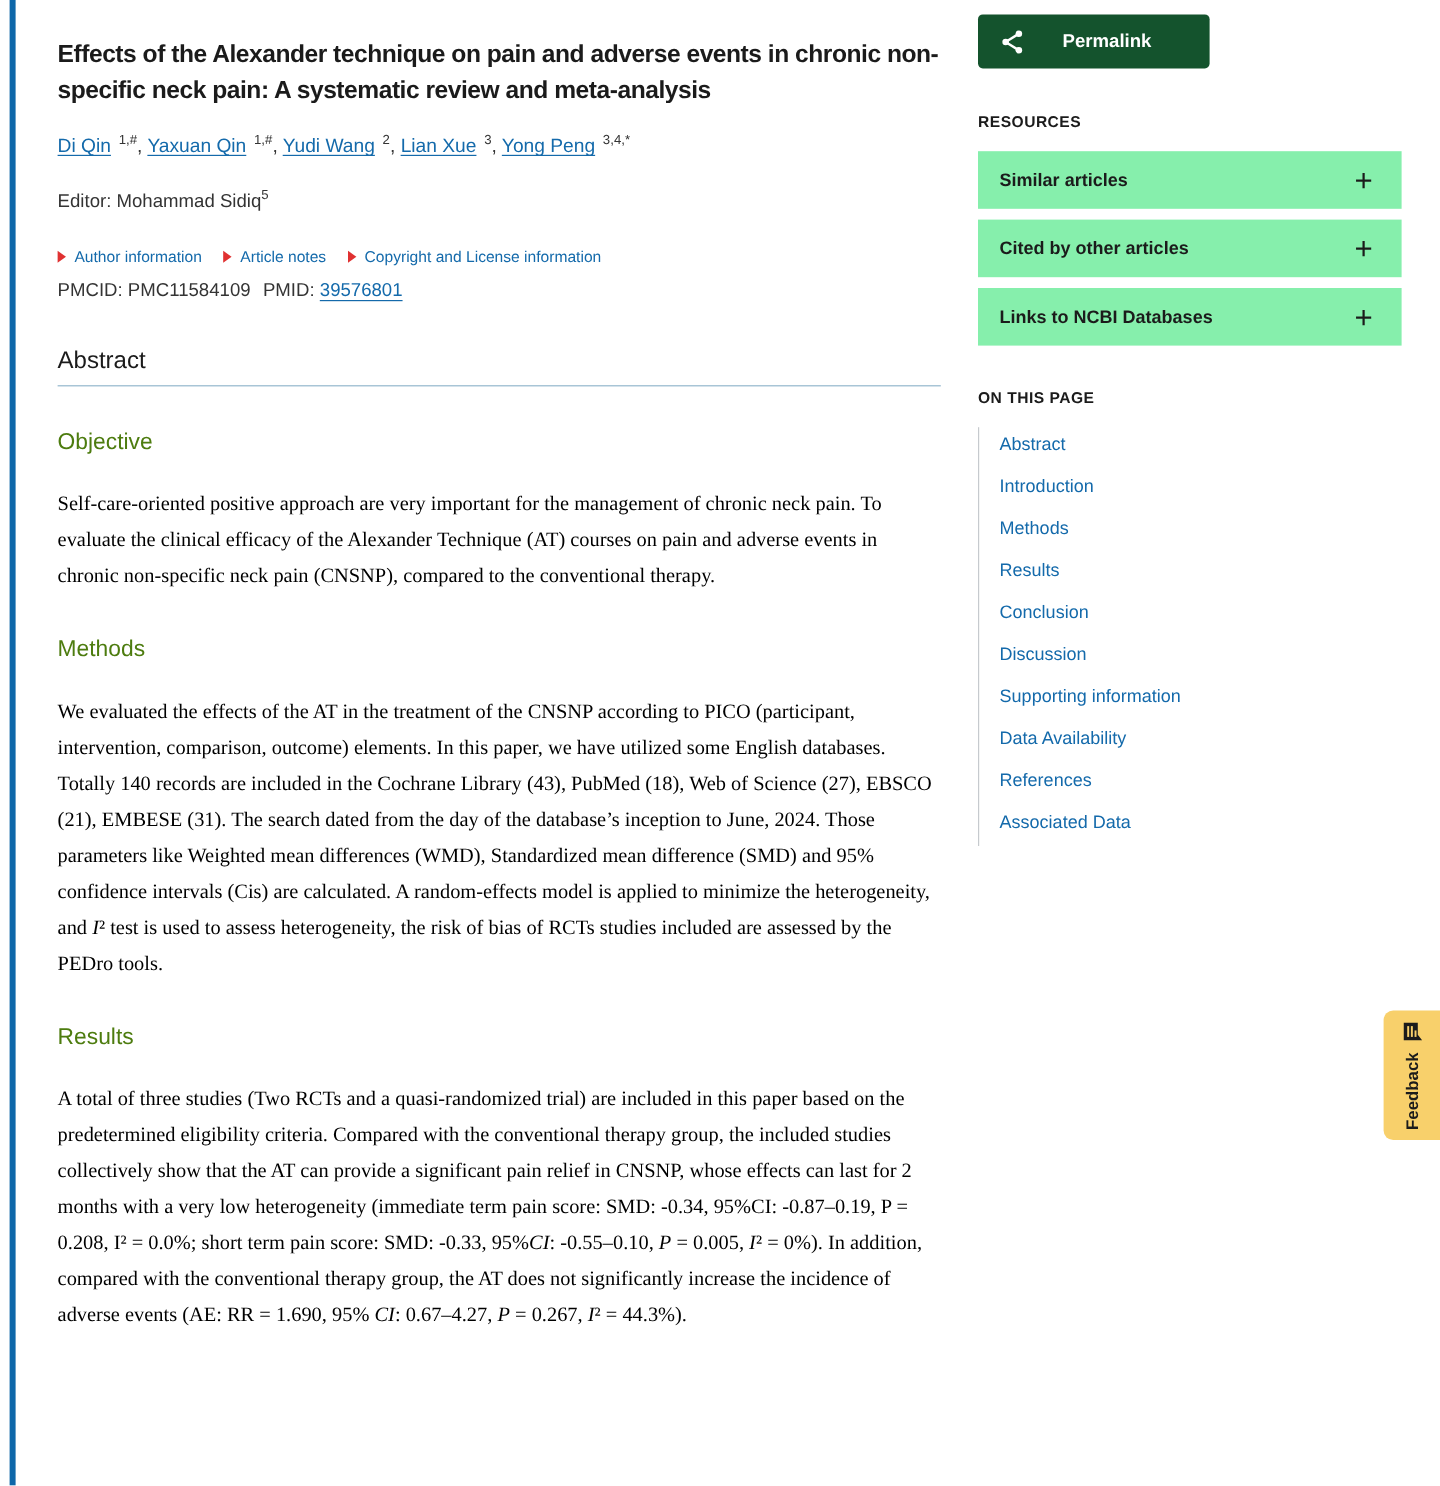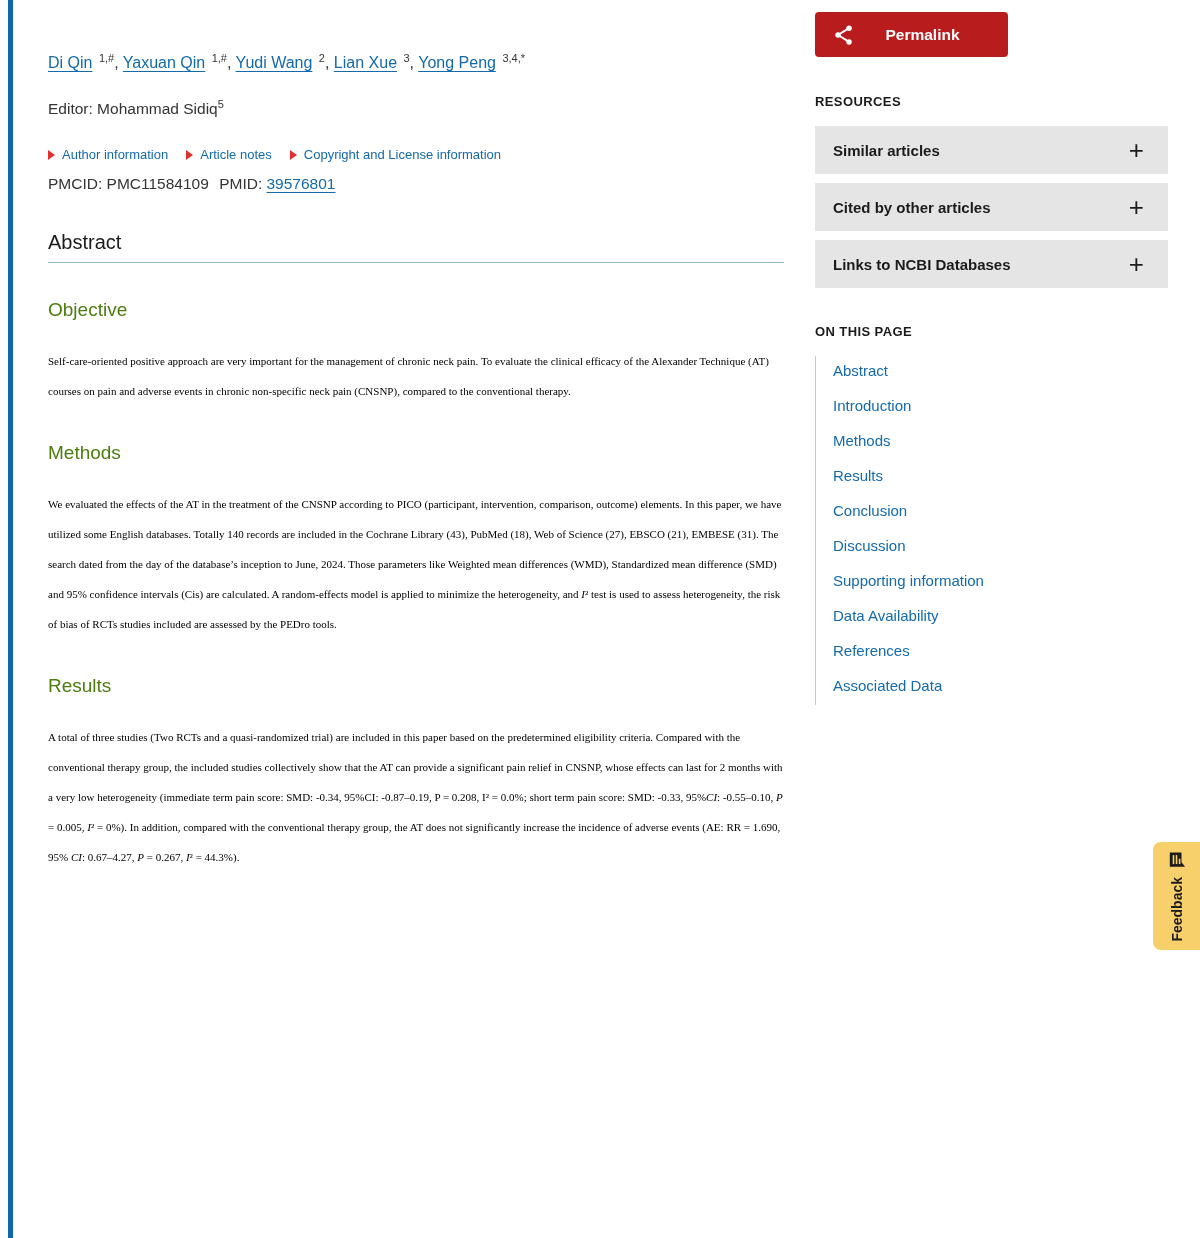--- a/index.html
+++ b/index.html
@@ -30,37 +30,37 @@
 
   .ids-line { margin-top: 13px; font-size: 15.5px; color: #343434; }
   .ids-line .pmid-link { text-decoration: underline; text-underline-offset: 3px; }
   .ids-sep { display: inline-block; width: 6px; }
 
   h2.abstract-heading { margin-top: 38px; font-size: 20px; font-weight: 400; color: #1b1b1b;
     padding-bottom: 8px; border-bottom: 1px solid #93b7cd; }
 
   h3.sub-heading { margin-top: 36px; font-size: 19px; font-weight: 400; color: #4d7c0f; }
 
-  p.body-para { margin-top: 25px; font-family: "Liberation Serif", serif; font-size: 11px;
+  p.body-para { margin-top: 25px; font-family: "Liberation Serif", serif; font-size: 17px;
     line-height: 30px; color: #000000; width: 736px; }
 
   
   .sidebar { position: absolute; left: 815px; top: 12px; width: 353px; }
 
-  .permalink-btn { display: flex; align-items: center; background: #b91c1c; color: #ffffff;
+  .permalink-btn { display: flex; align-items: center; background: #14532d; color: #ffffff;
     border: none; border-radius: 4px; width: 193px; height: 45px; padding: 0 18px; cursor: pointer; }
   .permalink-btn .share-icon { width: 22px; height: 22px; }
   .permalink-btn .btn-label { flex: 1; text-align: center; font-size: 15.5px; font-weight: bold;
     font-family: "Liberation Sans", sans-serif; }
 
   .side-heading { margin-top: 37px; font-size: 13px; font-weight: bold; letter-spacing: 0.4px;
     color: #1b1b1b; }
 
   .accordion { margin-top: 17px; display: flex; flex-direction: column; gap: 9px; }
-  .accordion-item { background: #e5e5e5; height: 48px; display: flex; align-items: center;
+  .accordion-item { background: #86efac; height: 48px; display: flex; align-items: center;
     justify-content: space-between; padding: 0 24px 0 18px; cursor: pointer; }
   .accordion-label { font-size: 15px; font-weight: bold; color: #1b1b1b; }
   .plus-icon { font-size: 26px; font-weight: 300; color: #1b1b1b; line-height: 1; }
 
   .otp-heading { margin-top: 36px; }
   .page-nav { margin-top: 17px; border-left: 1px solid #c6cace; padding: 6px 0 10px 17px;
     list-style: none; }
   .page-nav li { margin-bottom: 17px; }
   .page-nav li:last-child { margin-bottom: 0; }
   .page-nav a { font-size: 15px; color: #146aab; }
@@ -72,20 +72,21 @@
   .feedback-inner { writing-mode: vertical-rl; transform: rotate(180deg); display: flex;
     align-items: center; gap: 8px; font-size: 14px; font-weight: bold; color: #1b1b1b; }
   .feedback-inner svg { transform: rotate(90deg); }
 </style>
 </head>
 <body>
 
 <div class="accent-bar"></div>
 
 <div class="main">
+  <h1 class="article-title">Effects of the Alexander technique on pain and adverse events in chronic non-specific neck pain: A systematic review and meta-analysis</h1>
 
   <div class="authors"><a href="#">Di Qin</a> <sup>1,#</sup>, <a href="#">Yaxuan Qin</a> <sup>1,#</sup>, <a href="#">Yudi Wang</a> <sup>2</sup>, <a href="#">Lian Xue</a> <sup>3</sup>, <a href="#">Yong Peng</a> <sup>3,4,*</sup></div>
 
   <div class="editor-line"><span>Editor: Mohammad Sidiq</span><sup>5</sup></div>
 
   <div class="meta-links">
       <span class="meta-link">
         <span class="tri"></span>
         <a href="#">Author information</a>
       </span>

